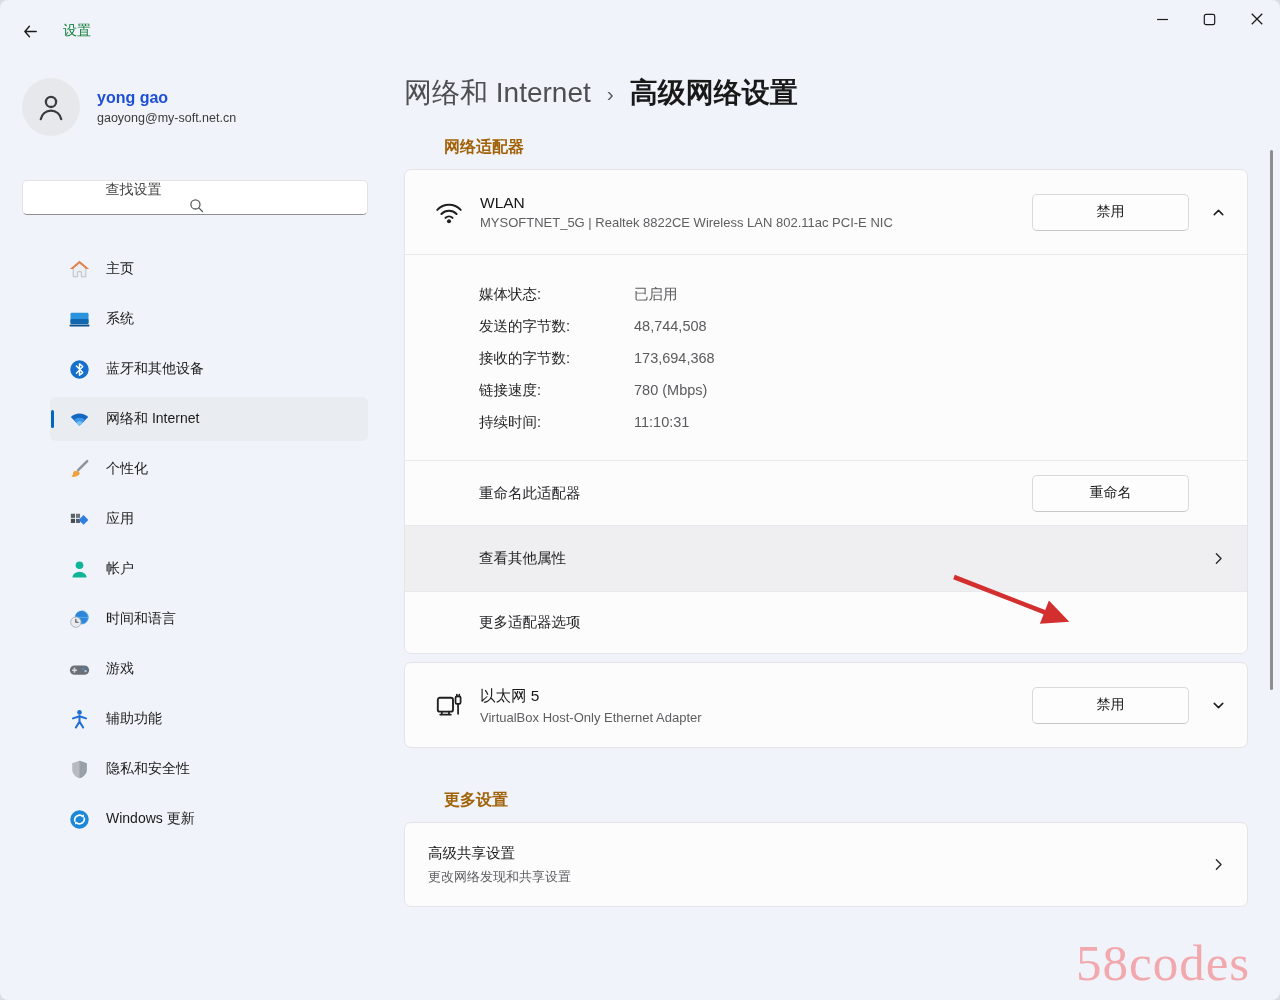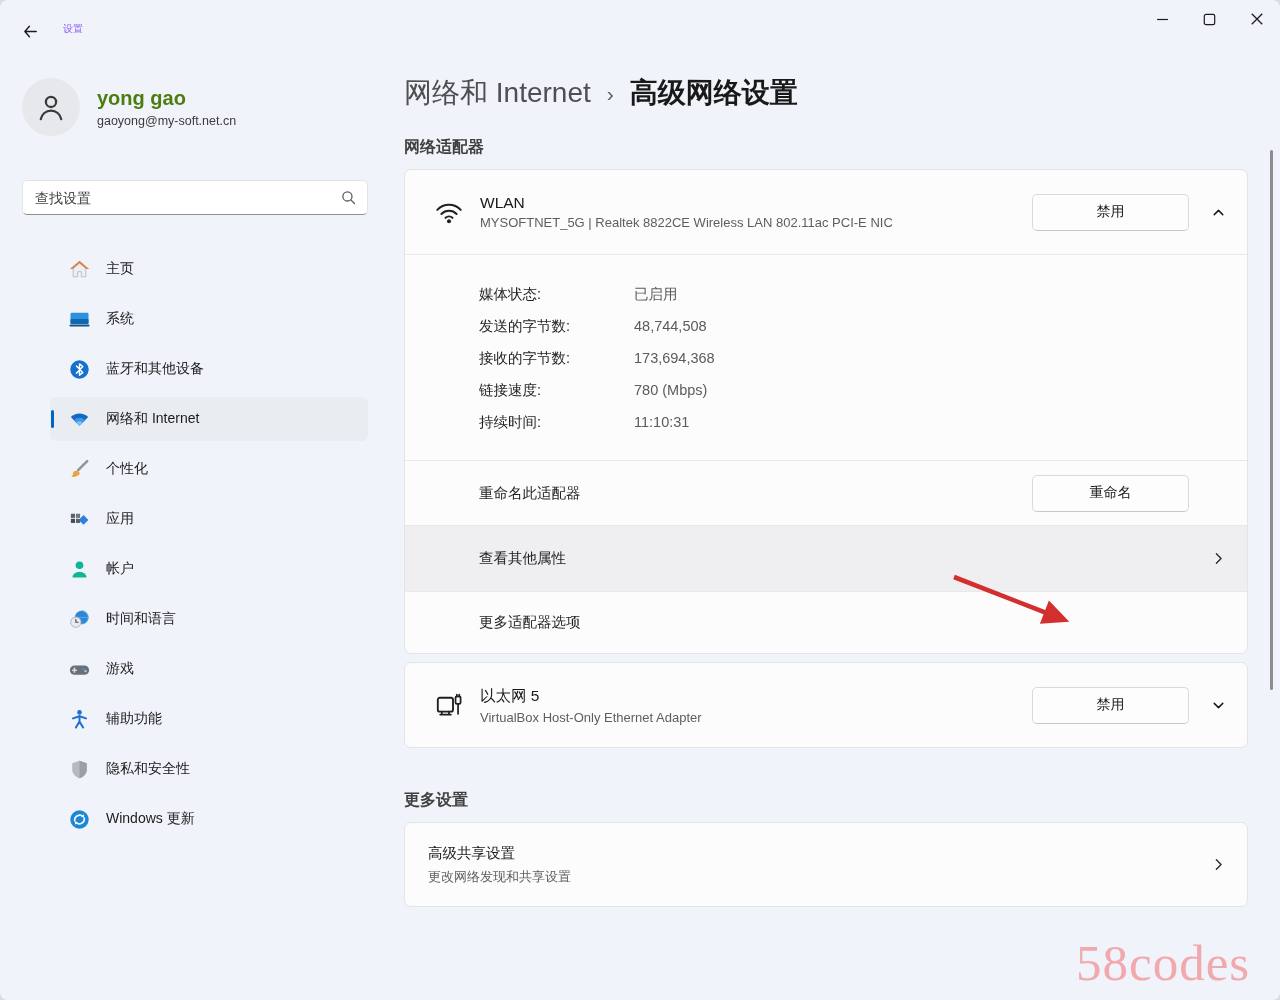--- a/index.html
+++ b/index.html
@@ -6,52 +6,52 @@
   html { background:#d9dde3; }
   body { font-family:"Liberation Sans","DejaVu Sans",sans-serif; }
   #window {
     position:relative; width:1280px; height:1000px; background:#f0f3f9;
     overflow:hidden; border-radius:8px; color:#1b1b1b;
   }
   
   .titlebar { position:absolute; top:0; left:0; right:0; height:56px; }
   .back-btn { position:absolute; left:14px; top:16px; width:32px; height:30px;
     display:flex; align-items:center; justify-content:center; border-radius:5px; cursor:pointer; }
-  .app-title { position:absolute; left:63px; top:22px; font-size:10px; color:#8b5cf6; }
+  .app-title { position:absolute; left:63px; top:22px; font-size:14px; color:#15803d; }
   .win-controls { position:absolute; right:0; top:0; display:flex; }
   .win-btn { width:47px; height:38px; display:flex; align-items:center; justify-content:center; }
   
   .sidebar { position:absolute; top:56px; left:0; width:380px; bottom:0; }
   .profile { position:absolute; left:22px; top:22px; display:flex; align-items:center; }
   .avatar { width:58px; height:58px; border-radius:50%; background:#e7e8ec;
     display:flex; align-items:center; justify-content:center; }
   .profile-text { margin-left:17px; }
-  .profile-name { font-size:20px; font-weight:bold; color:#4d7c0f; }
+  .profile-name { font-size:16px; font-weight:bold; color:#1d4ed8; }
   .profile-email { font-size:12.5px; color:#3c3c3c; margin-top:4px; }
   .searchbox { position:absolute; left:22px; top:124px; width:346px; height:35px;
     background:#ffffff; border:1px solid #e3e3e6; border-bottom:1px solid #8f8f92;
-    border-radius:5px; display:flex; align-items:center; padding:0 10px 0 12px; }
+    border-radius:5px; display:flex; align-items:center; padding:0 10px 0 12px;flex-direction:column; }
   .searchbox input { flex:1; border:none; outline:none; font-size:14px;
     font-family:inherit; color:#1b1b1b; background:transparent; }
   .searchbox input::placeholder { color:#2c2c2c; opacity:.9; }
   .nav { position:absolute; left:0; right:0; top:191px;margin-left:36px; }
   .nav-item { position:relative; height:44px; margin:0 12px 6px 14px; border-radius:6px;
     display:flex; align-items:center; padding-left:17px; cursor:pointer; }
   .nav-item.selected { background:#e9ecf1; }
   .nav-item.selected::before { content:""; position:absolute; left:1px; top:13px;
     width:3px; height:18px; border-radius:2px; background:#0067c0; }
   .nav-icon { width:24px; height:24px; display:flex; align-items:center; justify-content:center; }
   .nav-label { margin-left:15px; font-size:14px; color:#1b1b1b; }
   
   .content { position:absolute; left:404px; top:56px; width:844px; }
   .breadcrumb { margin-top:18px; display:flex; align-items:center; }
   .crumb-parent { font-size:28px; color:#4f4f52; cursor:pointer; }
   .crumb-sep { font-size:21px; color:#5a5a5e; margin:2px 16px 0 16px; }
   .crumb-current { font-size:28px; font-weight:600; color:#191919; }
-  .section-h { margin-top:25px; font-size:16px; font-weight:600; color:#404040; height:20px; }
+  .section-h { margin-top:25px; font-size:16px; font-weight:600; color:#a16207; height:20px;margin-left:40px; }
   .card { background:#fcfcfd; border:1px solid #e4e4e8; border-radius:7px; overflow:hidden; }
   .card.mt { margin-top:12px; }
   .divider { height:1px; background:#e9e9ec; }
   .adapter-head { height:84px; display:flex; align-items:center; padding:0 0 0 27px; }
   .adapter-icon { width:34px; display:flex; justify-content:center; }
   .adapter-text { margin-left:14px; }
   .adapter-name { font-size:15.5px; color:#191919; }
   .adapter-desc { font-size:13px; color:#5e5e61; margin-top:3px; }
   .spacer { flex:1; }
   .btn { width:157px; height:37px; background:#fdfdfd; border:1px solid #dadade;

